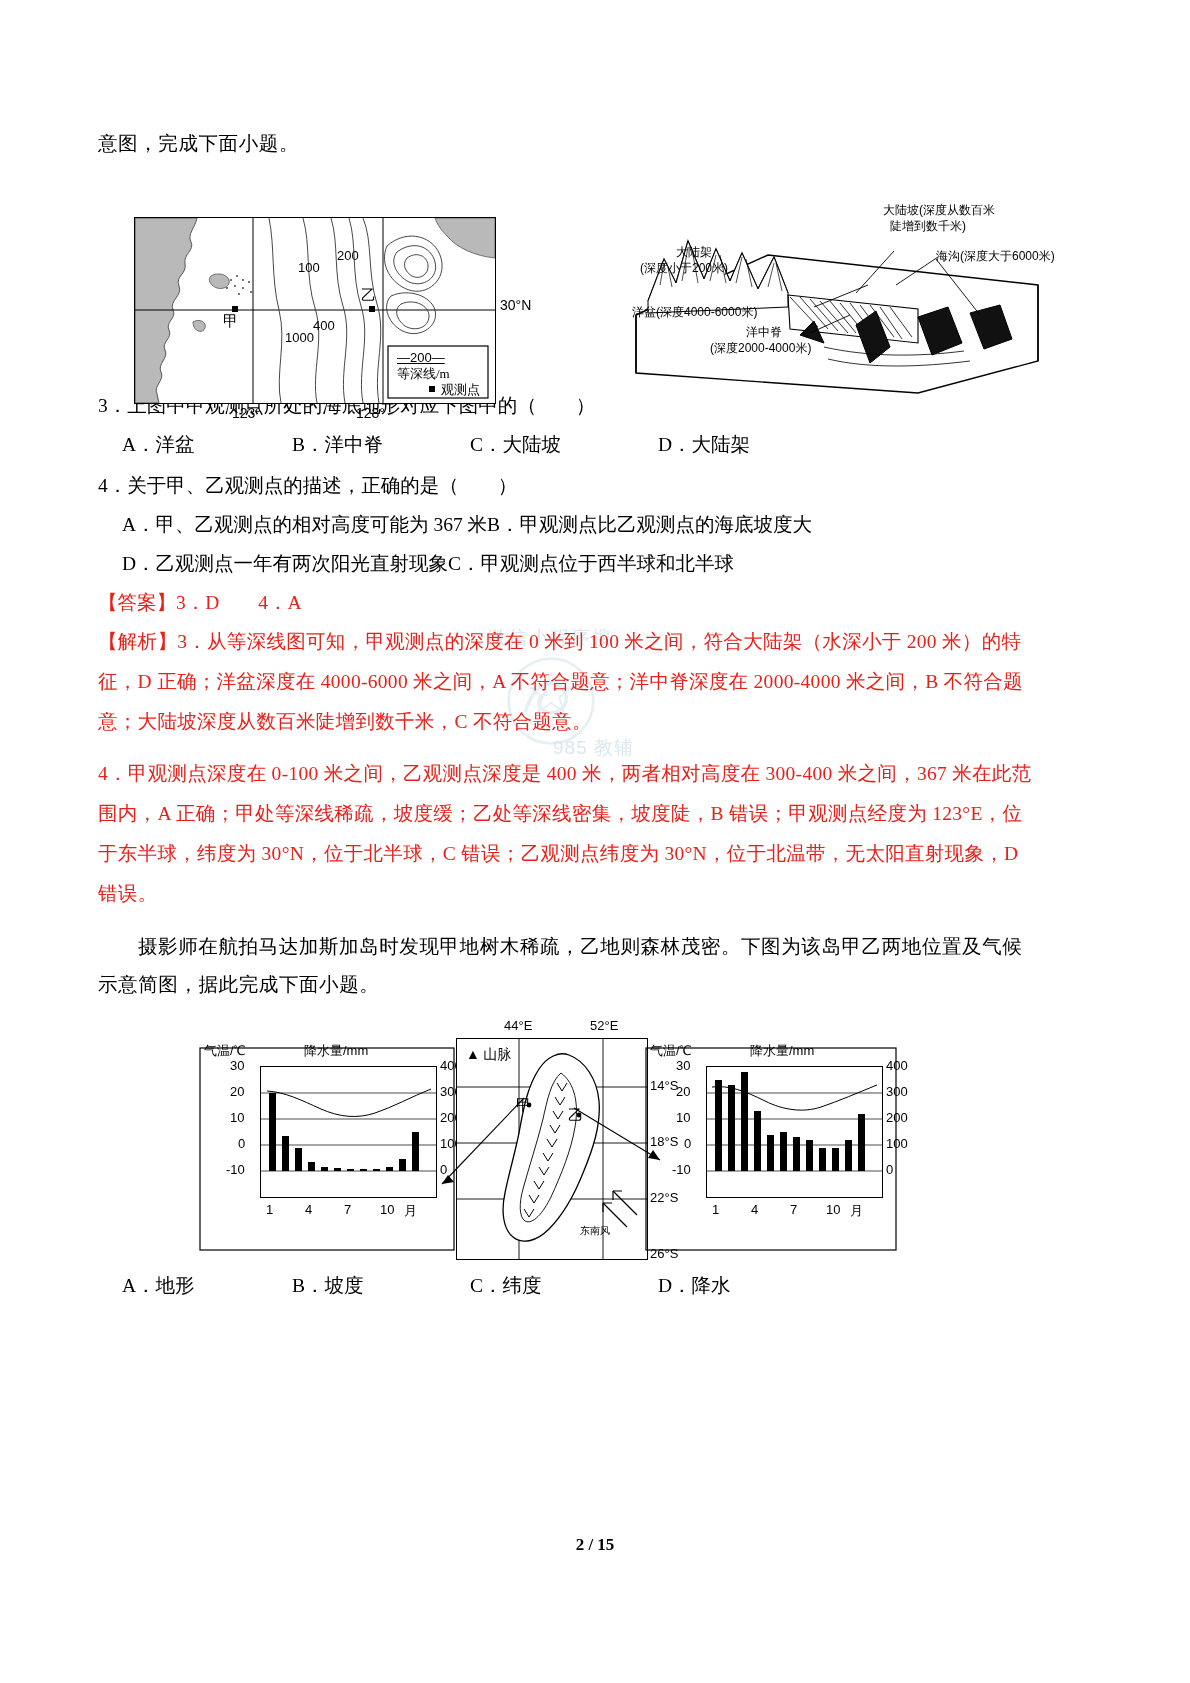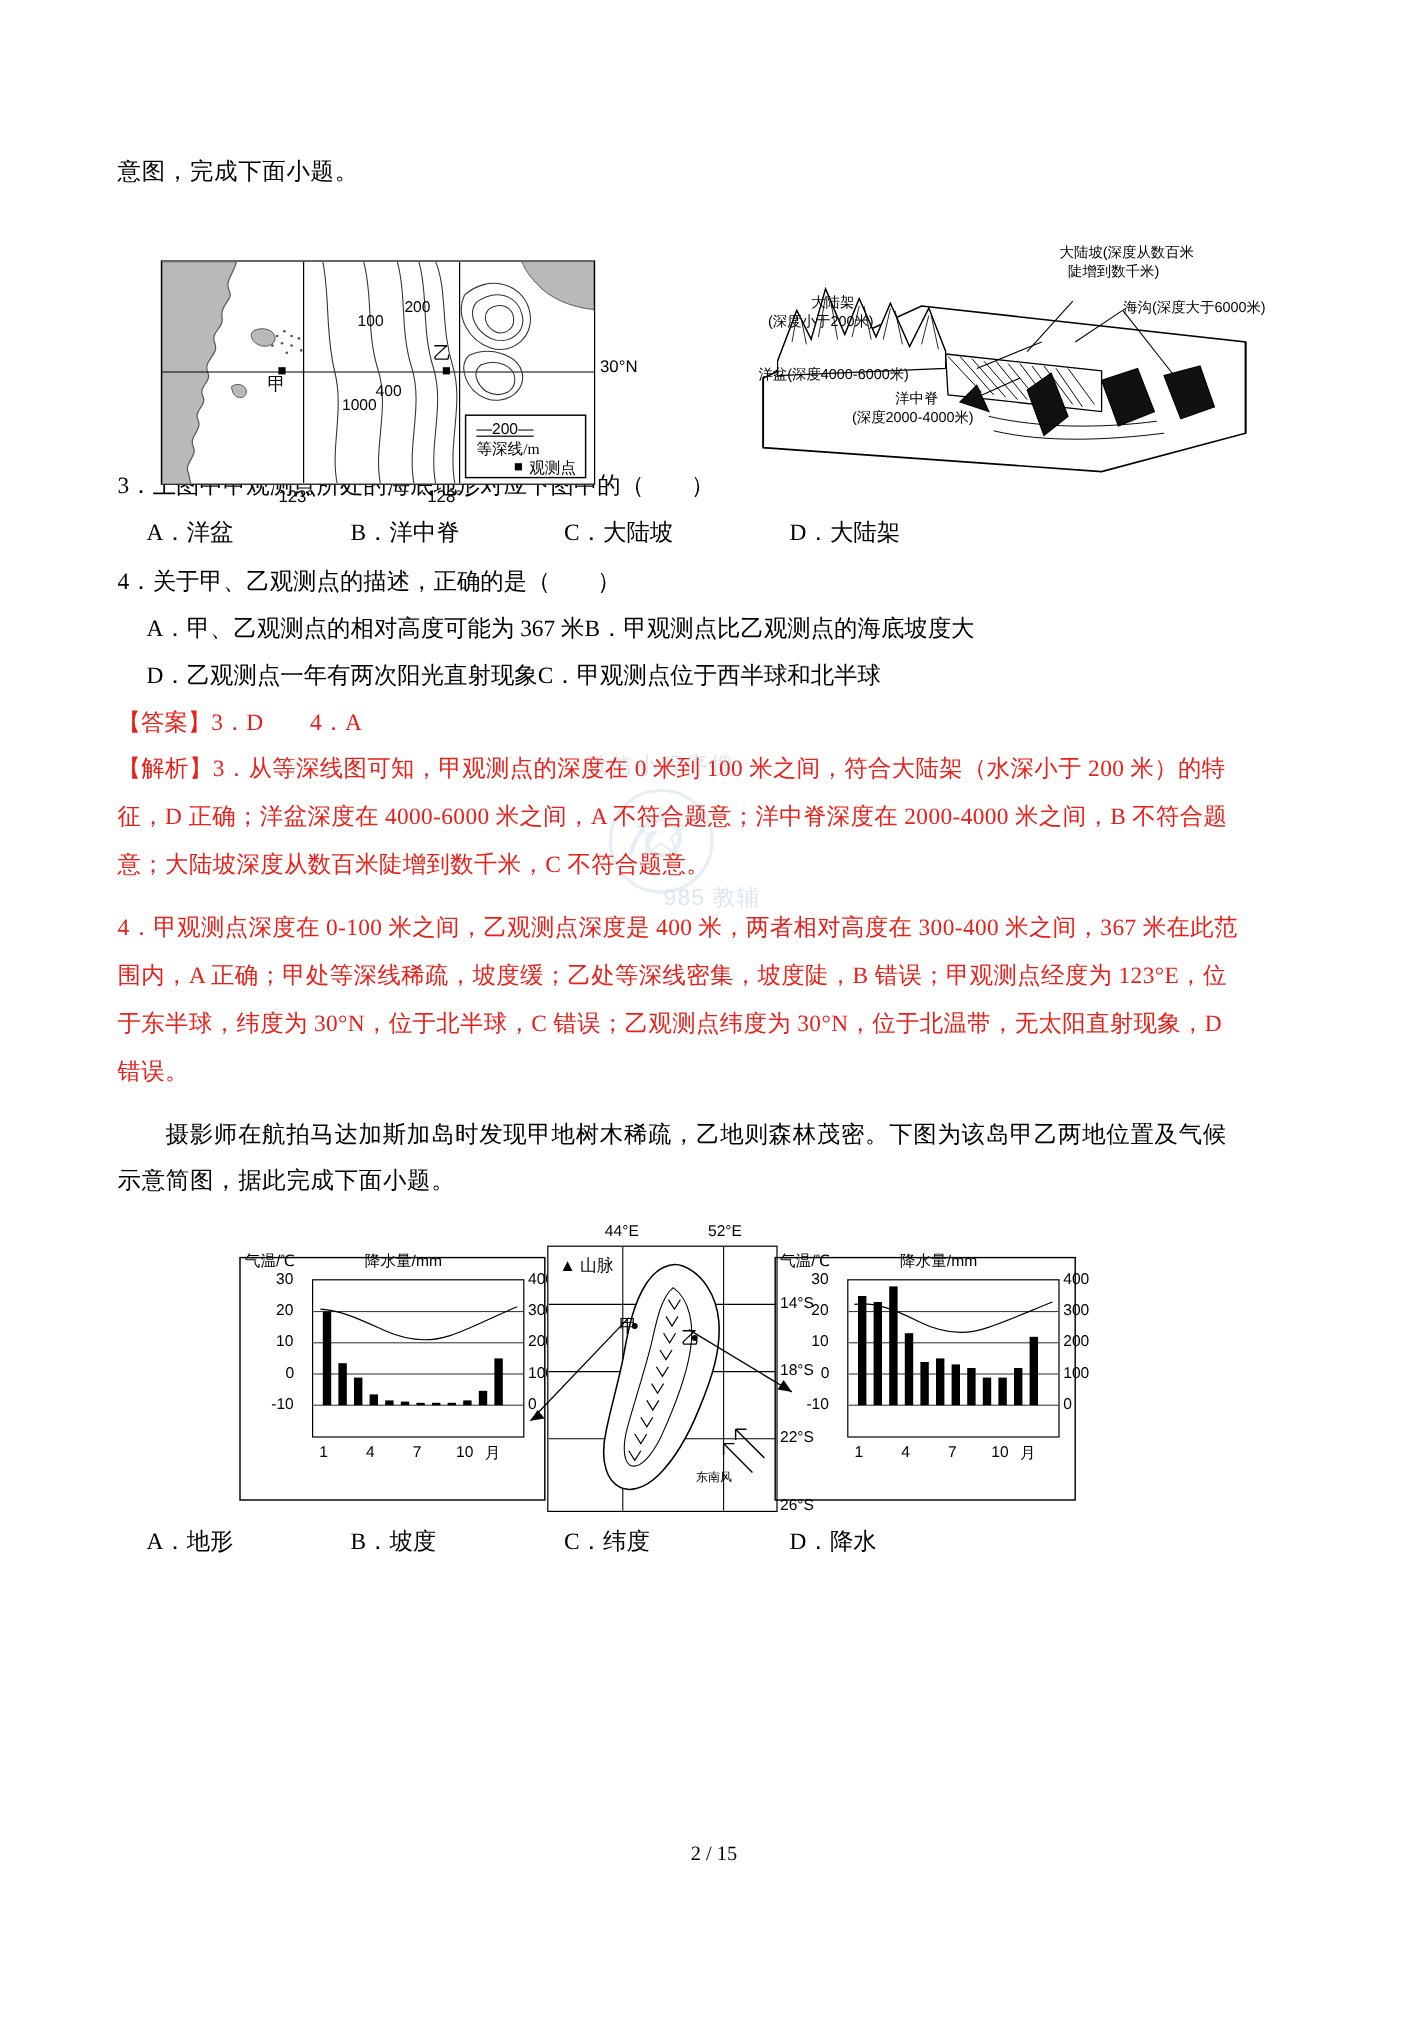--- a/index.html
+++ b/index.html
@@ -57,21 +57,21 @@
     letter-spacing: 0.3px;
   }
   .indent2 { text-indent: 40px; }
   .pagenum {
     position: absolute;
     left: 0;
     top: 1535px;
     width: 1190px;
     text-align: center;
     font-size: 17px;
-    font-weight: normal;
+    font-weight: bold;
   }
   .watermark {
     position: absolute;
     color: #cfe0ea;
     opacity: 0.75;
     pointer-events: none;
     font-family: "Liberation Sans", sans-serif;
   }
   .wm1 {
     left: 487px; top: 625px;

